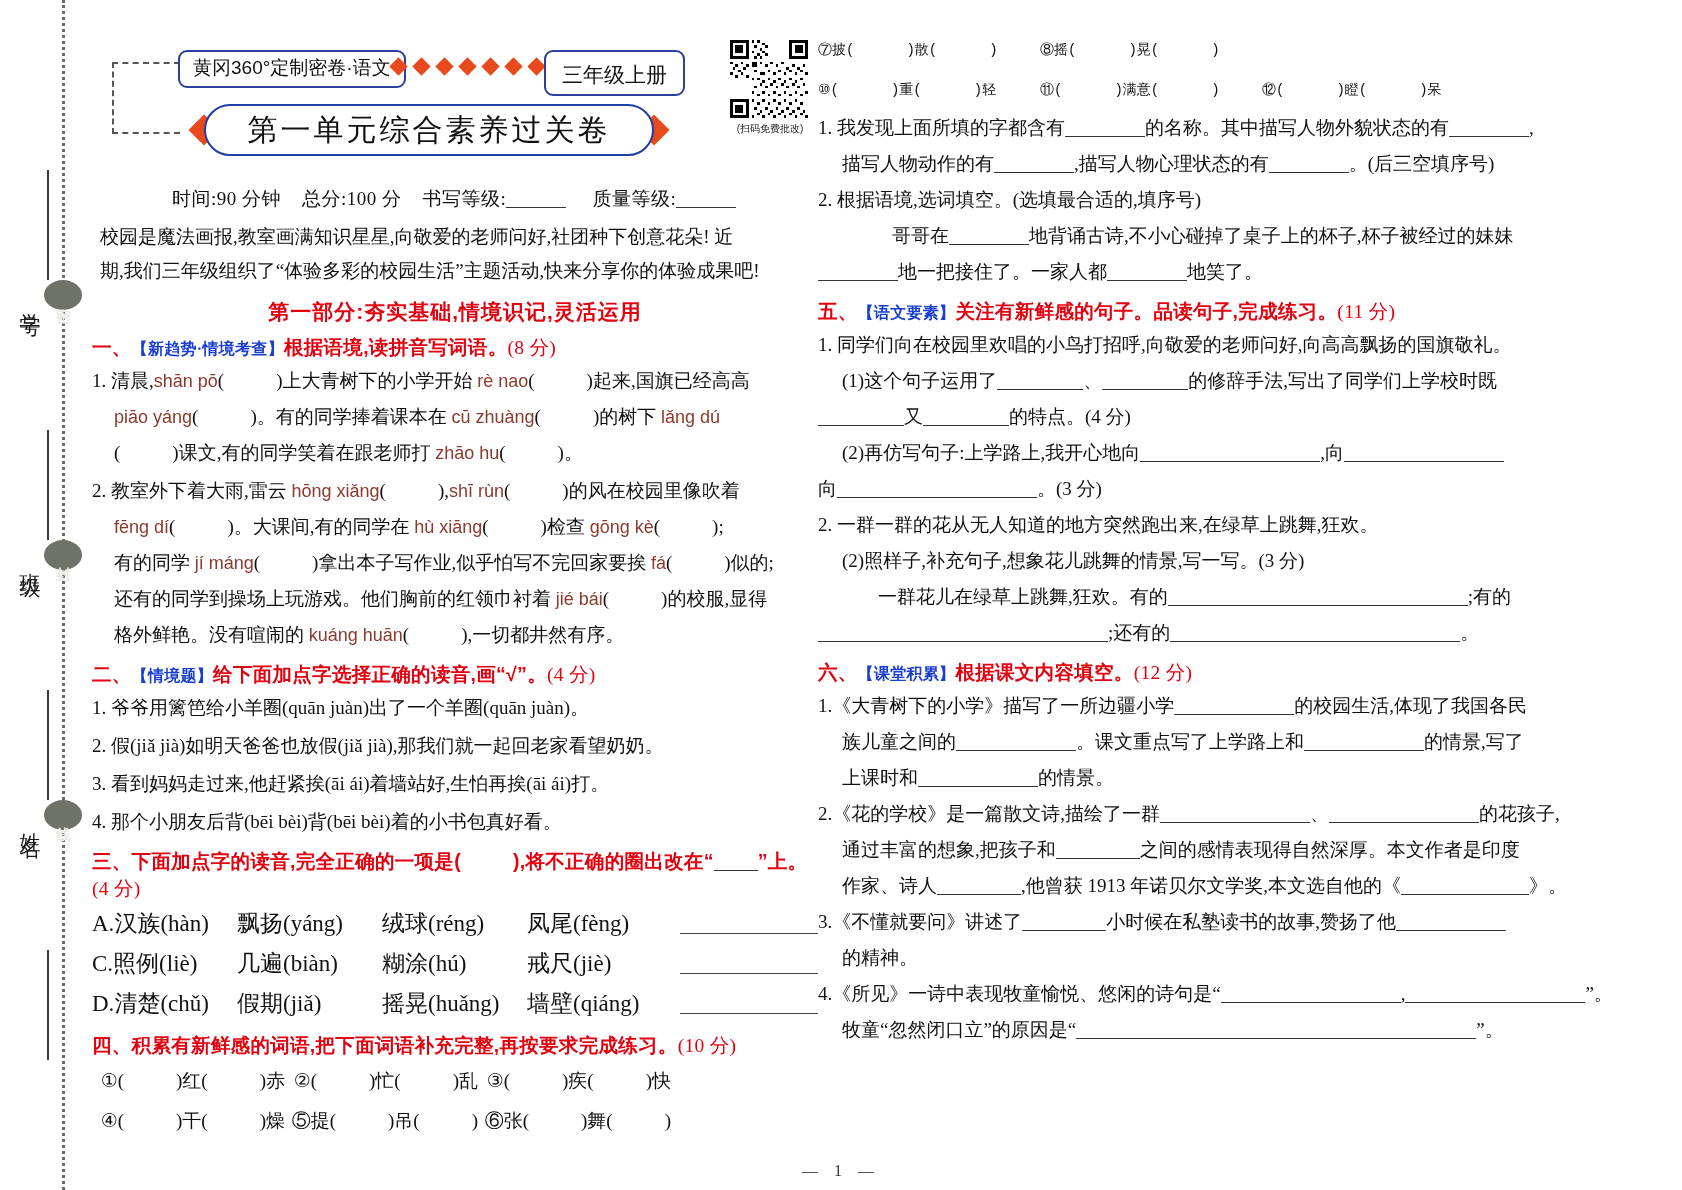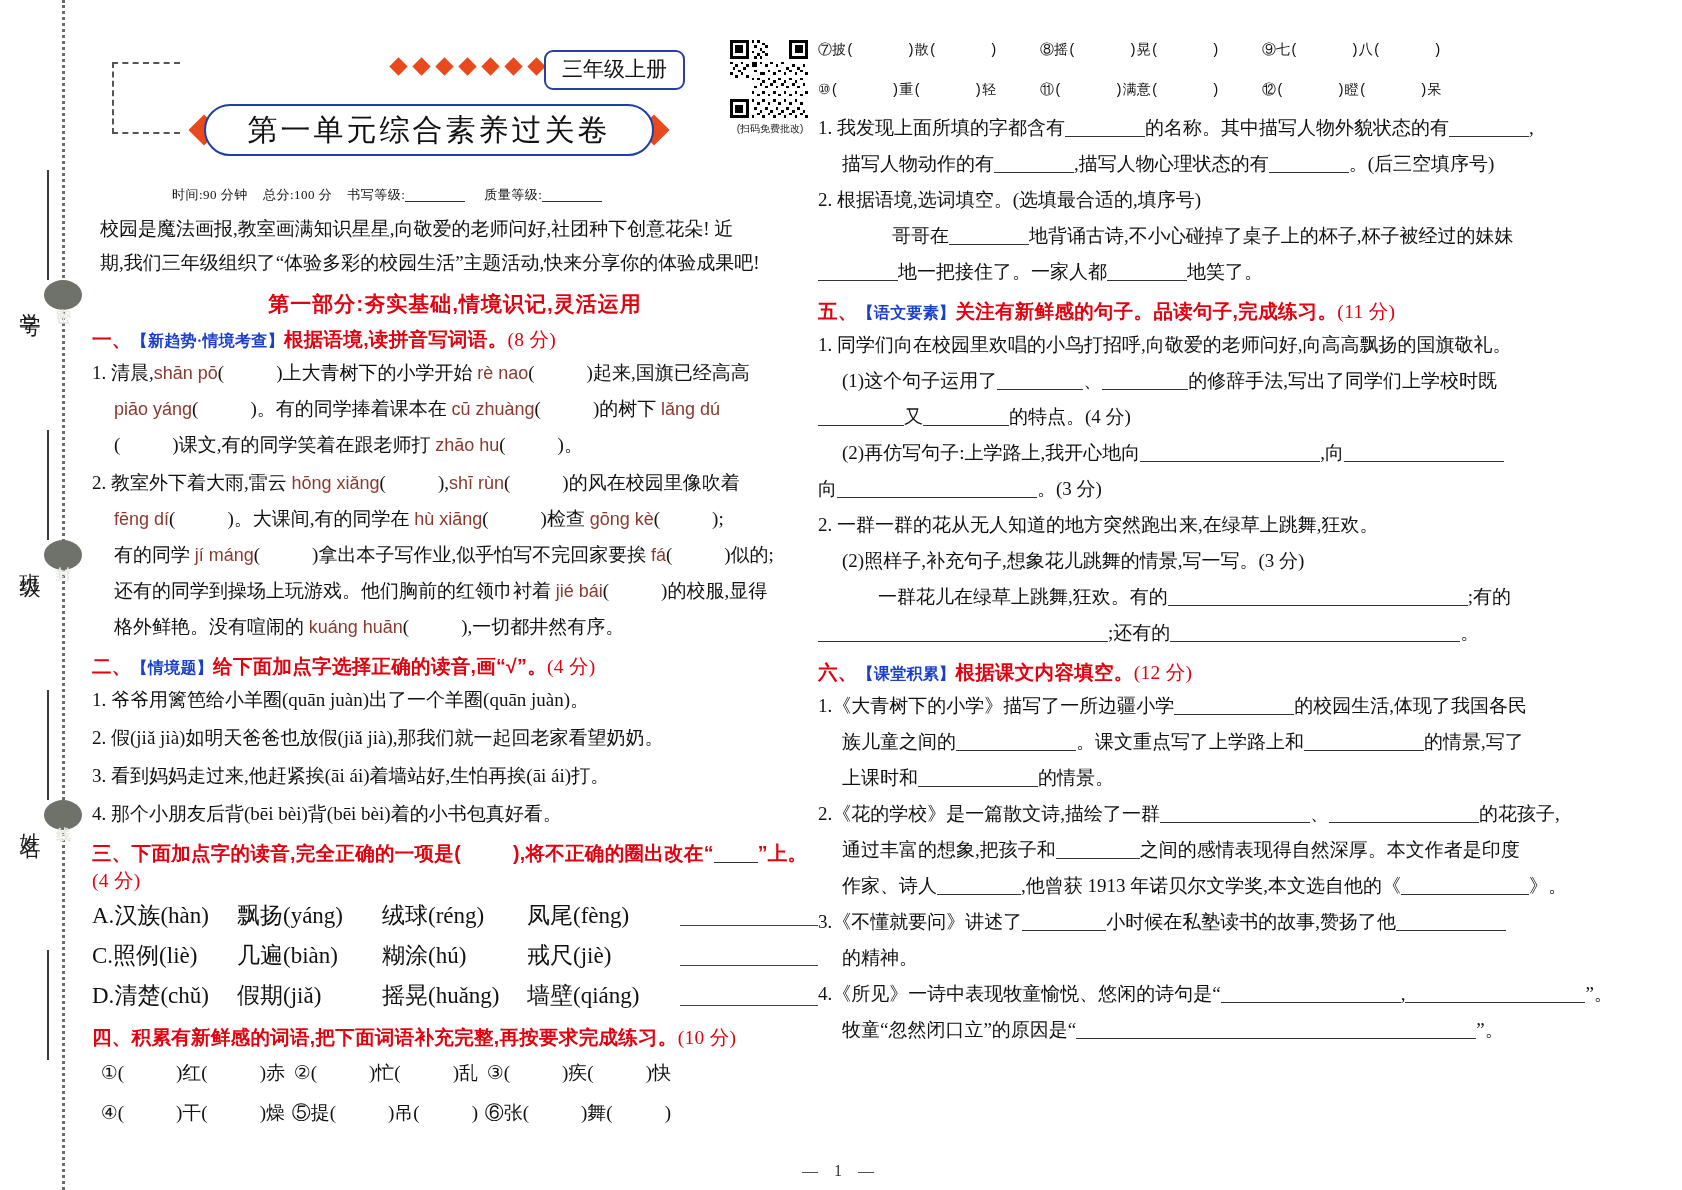--- a/index.html
+++ b/index.html
@@ -49,21 +49,21 @@
   .brand-box {
     position:absolute; left:86px; top:50px;
     border:2px solid #2b3f9e; border-radius:9px;
     padding:3px 13px 5px; font-size:19px; color:#111;
     font-family:"Liberation Sans","DejaVu Sans",sans-serif;
     white-space:nowrap; background:#fff;
   }
   .grade-box {
     position:absolute; left:452px; top:50px;
     border:2px solid #2b3f9e; border-radius:9px;
-    padding:3px 16px 5px; font-size:21px; color:#111;
+    padding:9px 16px 5px; font-size:21px; color:#111;
     font-family:"Liberation Sans","DejaVu Sans",sans-serif;
     white-space:nowrap; background:#fff;
   }
   .diamond-row { position:absolute; left:300px; top:60px; display:flex; gap:10px; }
   .diamond-row i { width:13px; height:13px; background:#e8491d; transform:rotate(45deg); display:block; }
   .title-pill {
     position:absolute; left:112px; top:104px; width:450px; height:52px;
     border:2px solid #1d3fa6; border-radius:26px; background:#fff;
     display:flex; align-items:center; justify-content:center;
   }
@@ -75,21 +75,21 @@
   .pill-dia.r { left:551px; }
   .dash-bracket { position:absolute; left:20px; top:62px; width:68px; height:72px;
                   border:2px dashed #555; border-right:none; }
 
   .qr { position:absolute; left:638px; top:40px; width:78px; height:78px; }
   .qr-cap { position:absolute; left:622px; top:122px; width:112px;
             font-size:10px; text-align:center; color:#222;
             font-family:"Liberation Sans","DejaVu Sans",sans-serif; }
 
   
-  .meta-line { margin:4px 0 0 80px; font-size:13px; letter-spacing:.5px; }
+  .meta-line { margin:4px 0 0 80px; font-size:19px; letter-spacing:.5px; }
   .u-blank { display:inline-block; border-bottom:1.5px solid #333; vertical-align:-3px; }
 
   .intro { font-size:19px; line-height:34px; text-indent:0; margin:8px 14px 0 8px;
            font-family:"Liberation Serif","DejaVu Serif",serif; }
   .intro p { margin:0; }
 
   .part-head { text-align:center; color:#e3000f; font-size:21px; font-weight:bold;
                margin:10px 0 6px; letter-spacing:1px;
                font-family:"Liberation Sans","DejaVu Sans",sans-serif; }
 
@@ -145,20 +145,21 @@
       </div>
     <div class="seal seal-3">
         <span>线</span>
       </div>
   </div>
 
   <div class="col col-left">
 
     <div class="masthead">
       <div class="dash-bracket"></div>
+      <div class="brand-box">黄冈360°定制密卷·语文</div>
       <div class="diamond-row">
         <i></i>
           <i></i>
           <i></i>
           <i></i>
           <i></i>
           <i></i>
           <i></i>
           <i></i>
           <i></i>
@@ -381,21 +382,20 @@
 
   </div>
 
   <div class="col col-right">
 
     <div style="height:30px"></div>
 
     <div class="r-word-row">
       <span class="w"><span>⑦披(</span><span class="gap-sm"></span><span>)散(</span><span class="gap-sm"></span><span>)</span></span>
       <span class="w"><span>⑧摇(</span><span class="gap-sm"></span><span>)晃(</span><span class="gap-sm"></span><span>)</span></span>
-      <span class="w"><span>⑨七(</span><span class="gap-sm"></span><span>)八(</span><span class="gap-sm"></span><span>)</span></span>
     </div>
     <div class="r-word-row">
       <span class="w"><span>⑩(</span><span class="gap-sm"></span><span>)重(</span><span class="gap-sm"></span><span>)轻</span></span>
       <span class="w"><span>⑪(</span><span class="gap-sm"></span><span>)满意(</span><span class="gap-sm"></span><span>)</span></span>
       <span class="w"><span>⑫(</span><span class="gap-sm"></span><span>)瞪(</span><span class="gap-sm"></span><span>)呆</span></span>
     </div>
 
     <div class="rq">
       <span>1. 我发现上面所填的字都含有</span><span class="u-blank" style="width:80px"></span><span>的名称。其中描写人物外貌状态的有</span><span class="u-blank" style="width:80px"></span><span>,</span><br>
       <span style="display:inline-block;width:24px"></span><span>描写人物动作的有</span><span class="u-blank" style="width:80px"></span><span>,描写人物心理状态的有</span><span class="u-blank" style="width:80px"></span><span>。(后三空填序号)</span>

